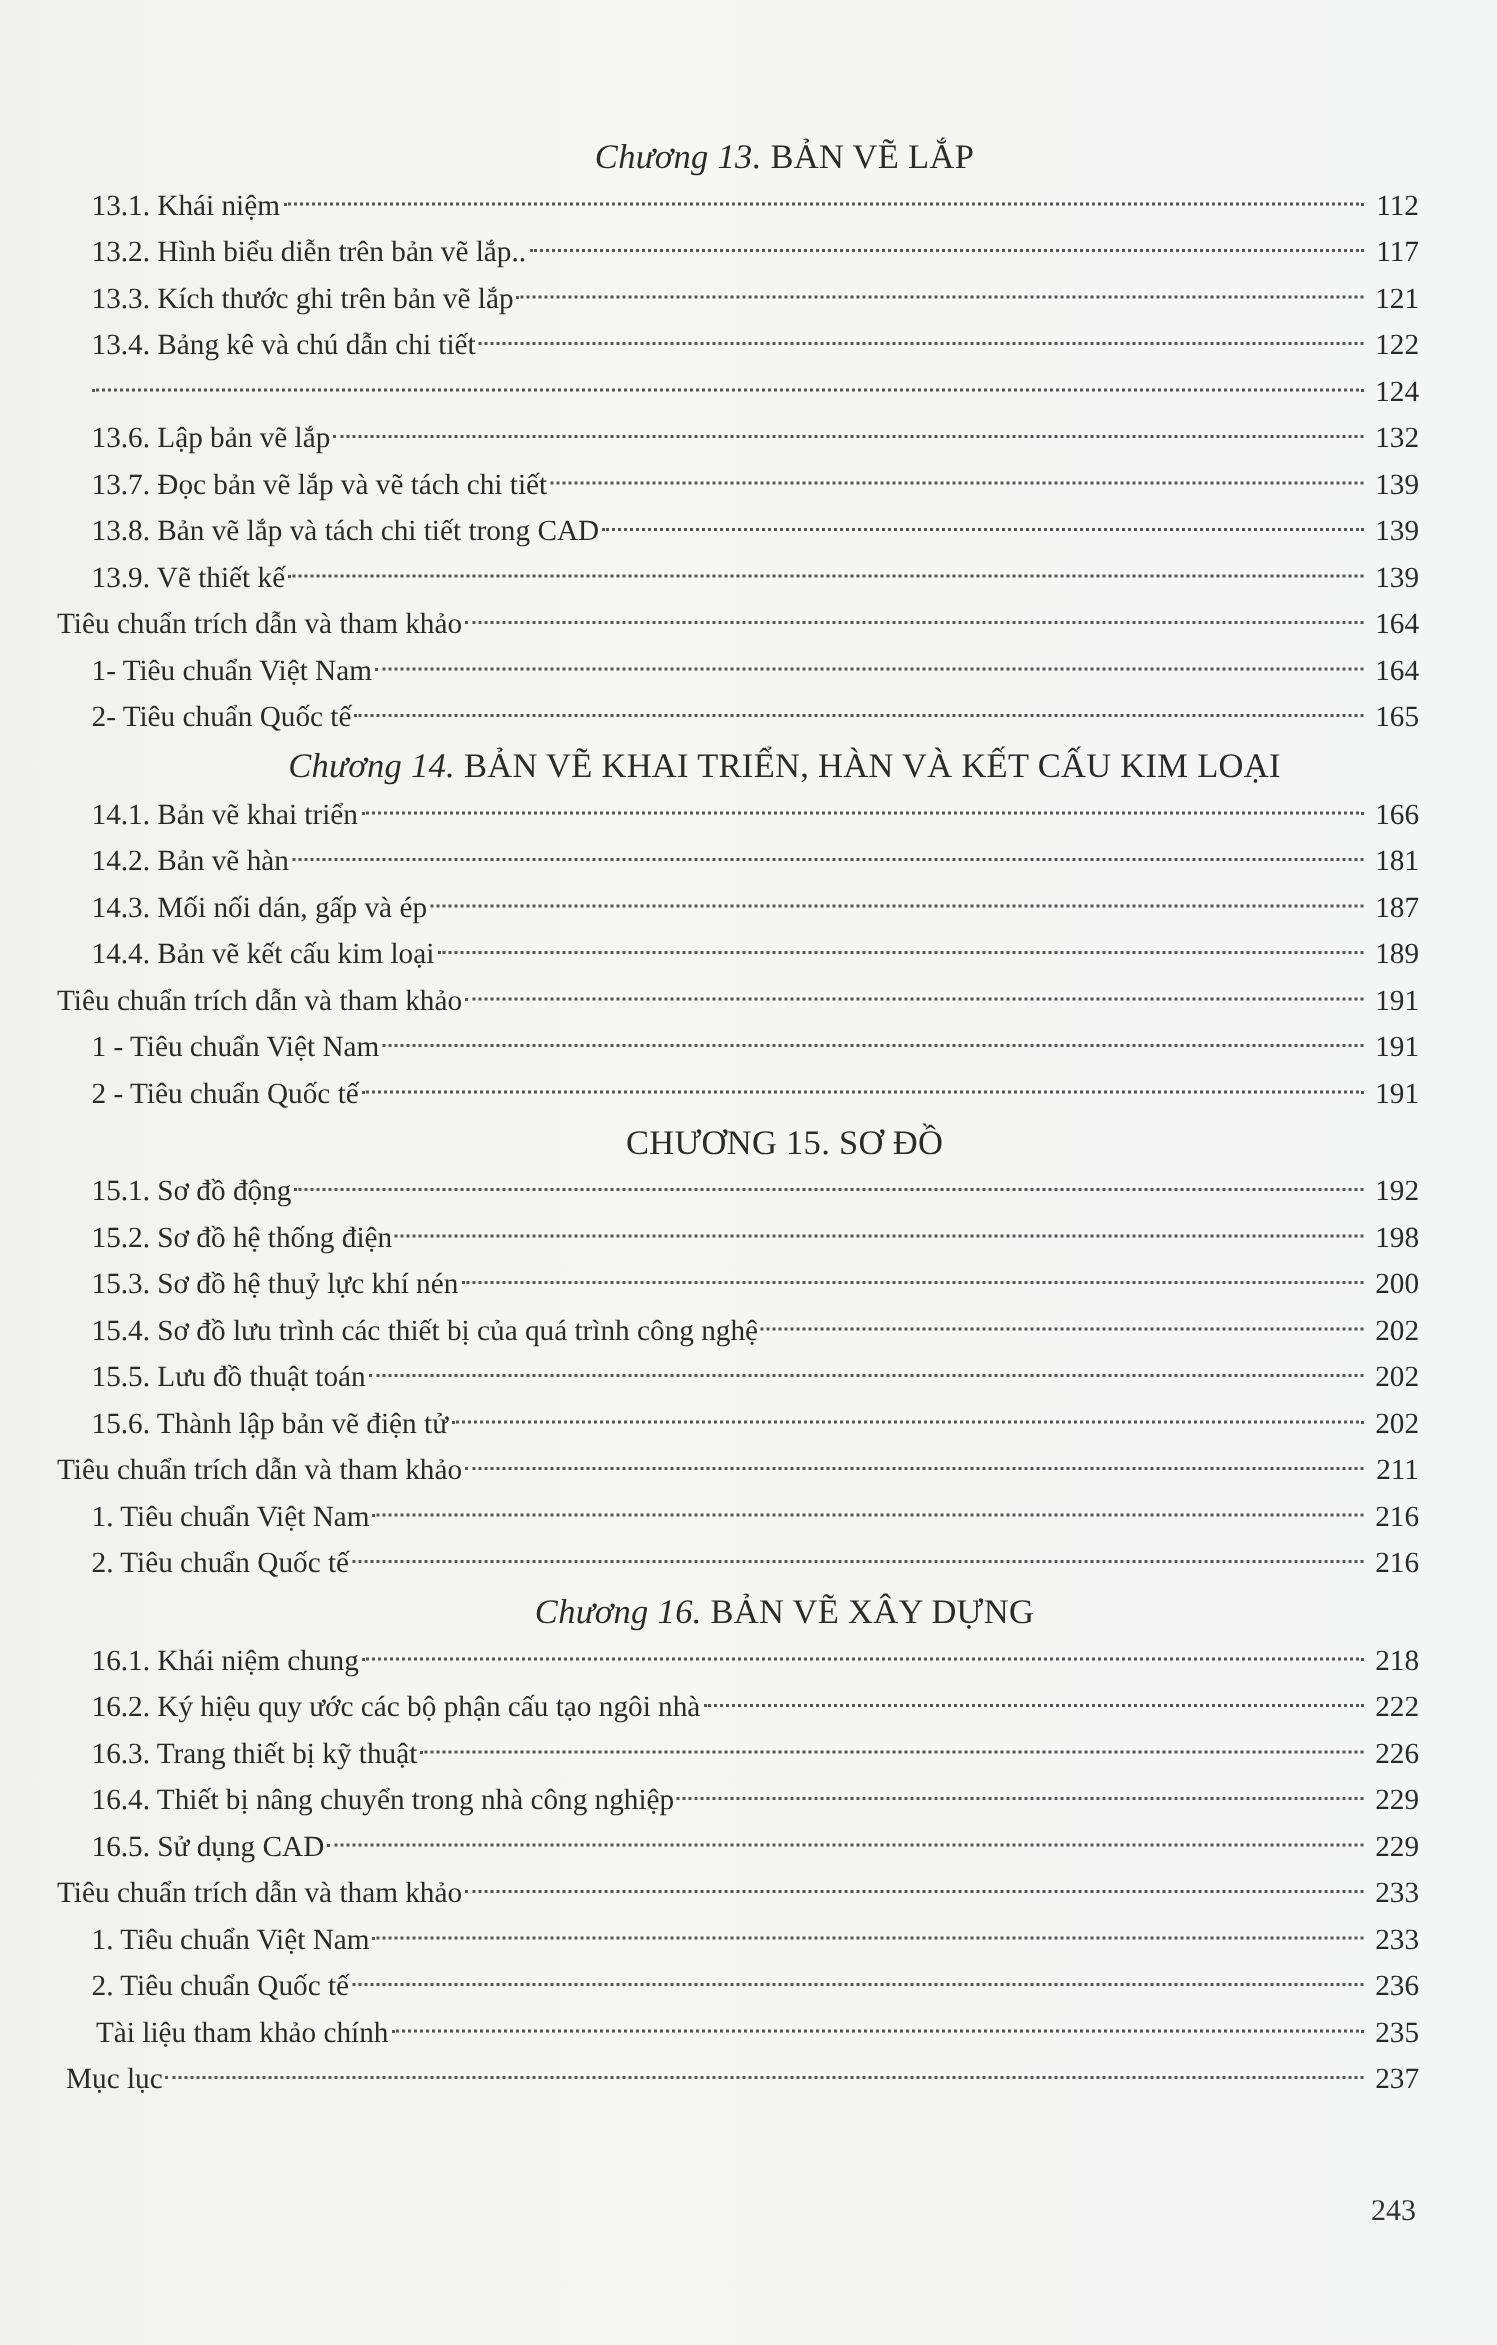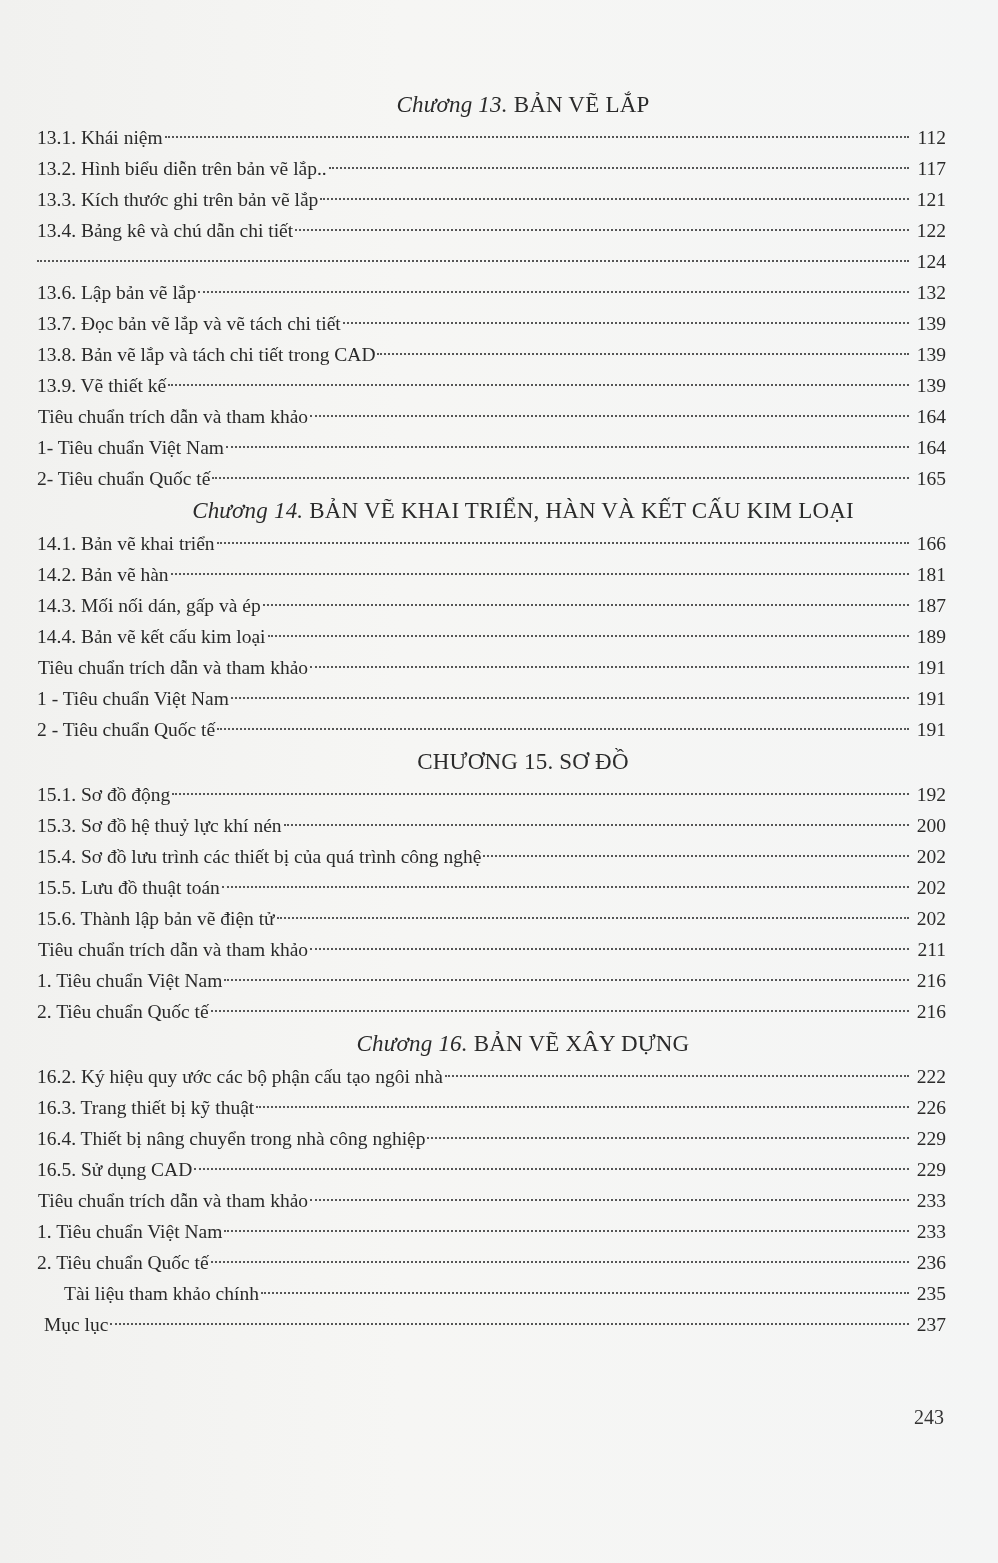--- a/index.html
+++ b/index.html
@@ -25,24 +25,24 @@
     position: relative; height: 31px; line-height: 31px;
     font-size: 19.5px; display: flex; align-items: baseline;
   }
   .row .label { white-space: nowrap; padding-right: 2px; }
   .row .leader {
     flex: 1; overflow: hidden; white-space: nowrap;
     border-bottom: 2px dotted #555; height: 0; align-self: auto;
     margin-bottom: 6px; position: relative; top: -6px;
   }
   .row .page-no { white-space: nowrap; padding-left: 3px; width: 34px; text-align: right; }
-  .lvl1 { padding-left: 37px; padding-right: 52px; }
+  .lvl1 { padding-left: 61px; padding-right: 52px; }
   .lvl0 { padding-left: 38px; padding-right: 52px; justify-content: flex-end; }
   .footer-no {
-    position: absolute; left: 914px; top: 1406px; font-size: 20px; color: #333;
+    position: absolute; left: 914px; top: 1463px; font-size: 20px; color: #333;
   }
 </style>
 </head>
 <body>
 
 <div class="page">
   <div class="toc">
 
     <div class="chapter">
       <span class="num">Chương 13.</span>
@@ -151,20 +151,25 @@
     <div class="chapter caps">
       <span class="num">CHƯƠNG 15.</span>
       <span>SƠ ĐỒ</span>
     </div>
     <div class="row lvl1">
         <span class="label">15.1. Sơ đồ động</span>
         <span class="leader"></span>
         <span class="page-no">192</span>
       </div>
     <div class="row lvl1">
+        <span class="label">15.2. Sơ đồ hệ thống điện</span>
+        <span class="leader"></span>
+        <span class="page-no">198</span>
+      </div>
+    <div class="row lvl1">
         <span class="label">15.3. Sơ đồ hệ thuỷ lực khí nén</span>
         <span class="leader"></span>
         <span class="page-no">200</span>
       </div>
     <div class="row lvl1">
         <span class="label">15.4. Sơ đồ lưu trình các thiết bị của quá trình công nghệ</span>
         <span class="leader"></span>
         <span class="page-no">202</span>
       </div>
     <div class="row lvl1">
@@ -191,20 +196,25 @@
         <span class="label">2. Tiêu chuẩn Quốc tế</span>
         <span class="leader"></span>
         <span class="page-no">216</span>
       </div>
 
     <div class="chapter">
       <span class="num">Chương 16.</span>
       <span>BẢN VẼ XÂY DỰNG</span>
     </div>
     <div class="row lvl1">
+        <span class="label">16.1. Khái niệm chung</span>
+        <span class="leader"></span>
+        <span class="page-no">218</span>
+      </div>
+    <div class="row lvl1">
         <span class="label">16.2. Ký hiệu quy ước các bộ phận cấu tạo ngôi nhà</span>
         <span class="leader"></span>
         <span class="page-no">222</span>
       </div>
     <div class="row lvl1">
         <span class="label">16.3. Trang thiết bị kỹ thuật</span>
         <span class="leader"></span>
         <span class="page-no">226</span>
       </div>
     <div class="row lvl1">

